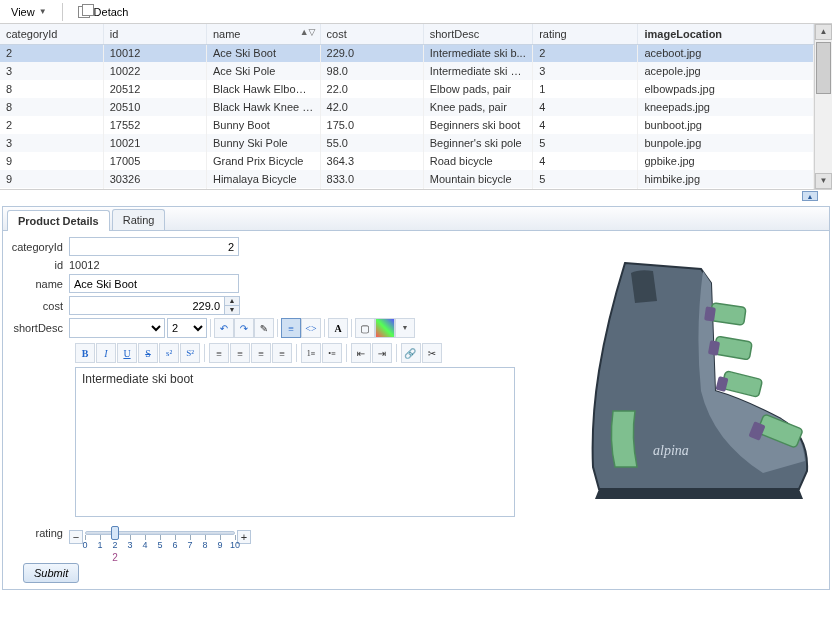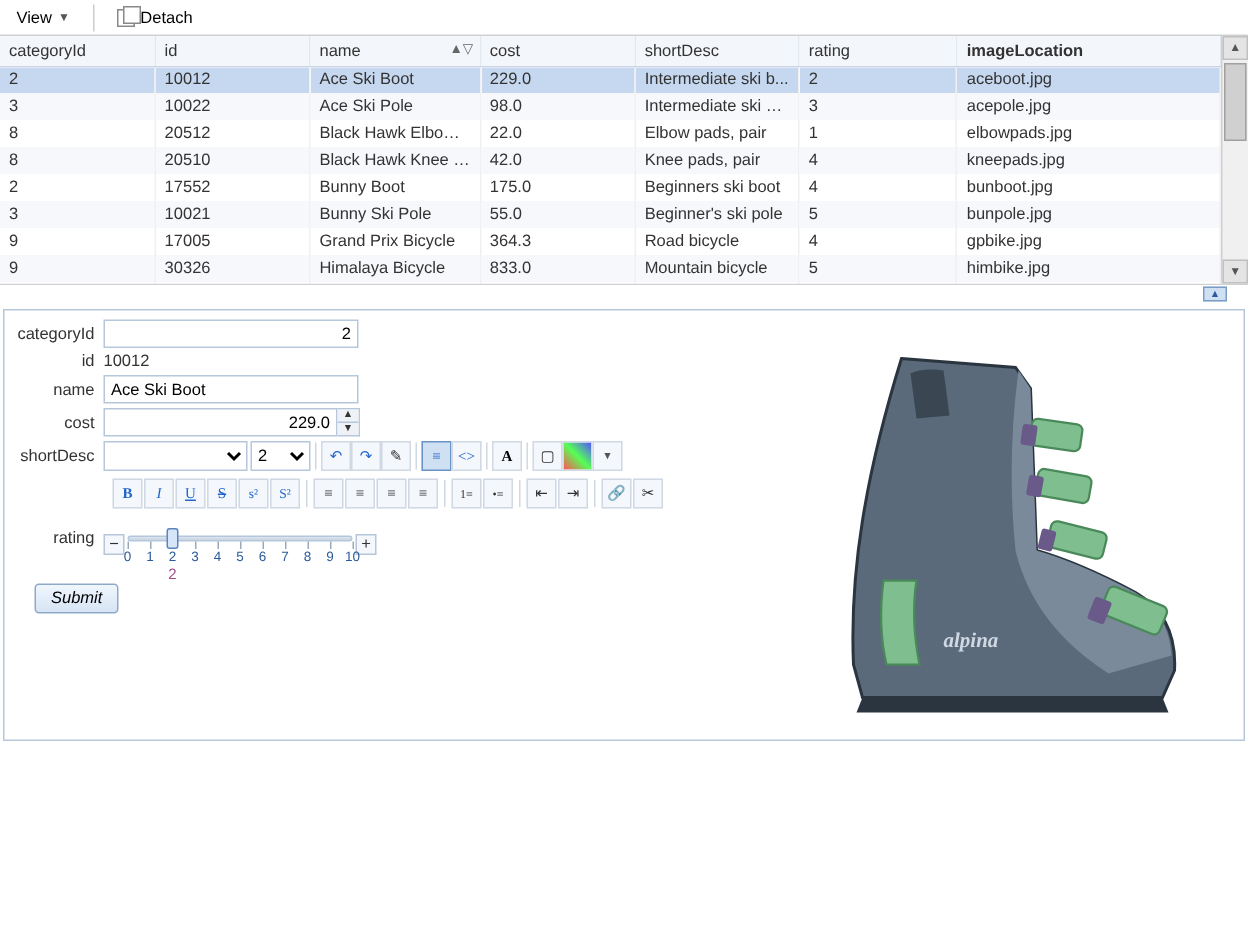--- a/index.html
+++ b/index.html
@@ -27,21 +27,21 @@
 
 .collapse-bar { height:14px; position:relative; background:#fff; }
 .collapse-ic { position:absolute; right:14px; top:1px; width:16px; height:10px; background:#cfe0f3; border:1px solid #7a9cc6; cursor:pointer; font-size:7px; text-align:center; line-height:9px; color:#2a5a9a; }
 
 .details-box { border:1px solid #b6c7db; margin:2px; }
 .tabbar { display:flex; background:linear-gradient(#fdfdfe,#e8edf4); border-bottom:1px solid #b6c7db; height:24px; align-items:flex-end; padding-left:4px; }
 .tab { padding:4px 10px; border:1px solid #b6c7db; border-bottom:none; background:#eef2f7; margin-right:2px; font-size:11px; cursor:pointer; border-radius:3px 3px 0 0; }
 .tab.active { background:#fff; font-weight:bold; position:relative; top:1px; }
 .details-body { display:flex; padding:6px; gap:10px; }
 .form-col { flex:0 0 520px; }
-.img-col { flex:1; display:flex; justify-content:flex-start; padding-top:4px;font-weight:bold; }
+.img-col { flex:1; display:flex; justify-content:flex-end; padding-top:4px; }
 .ski-boot-svg { width: 260px; height: 270px; }
 
 .fr { display:flex; align-items:center; margin-bottom:3px; }
 .fl { width:60px; text-align:right; padding-right:6px; }
 .fin { border:1px solid #b6c7db; padding:2px 4px; font-size:11px; height:19px; background:#fff; }
 .num-r { text-align:right; }
 .spin { display:inline-flex; flex-direction:column; border:1px solid #b6c7db; border-left:none; height:19px; }
 .spin span { width:14px; height:9px; font-size:7px; text-align:center; line-height:8px; background:#eef2f7; cursor:pointer; border-bottom:1px solid #b6c7db; }
 .spin span:last-child { border-bottom:none; }
 
@@ -185,20 +185,24 @@
     <div class="vscroll-thumb"></div>
     <div class="vscroll-down">▼</div>
   </div>
 </div>
 
 <div class="collapse-bar">
   <div class="collapse-ic">▲</div>
 </div>
 
 <div class="details-box">
+  <div class="tabbar">
+    <div class="tab active">Product Details</div>
+    <div class="tab">Rating</div>
+  </div>
   <div class="details-body">
     <div class="form-col">
       <div class="fr">
           <div class="fl">categoryId</div>
           <input class="fin num-r" style="width: 170px;" value="2">
         </div>
       <div class="fr">
           <div class="fl">id</div>
           <span>10012</span>
         </div>
@@ -251,20 +255,21 @@
         <div class="rte-sep"></div>
         <div class="rte-btn" style="font-size:8px">1≡</div>
         <div class="rte-btn" style="font-size:8px">•≡</div>
         <div class="rte-sep"></div>
         <div class="rte-btn">⇤</div>
         <div class="rte-btn">⇥</div>
         <div class="rte-sep"></div>
         <div class="rte-btn">🔗</div>
         <div class="rte-btn">✂</div>
       </div>
+      <div class="rte-area" contenteditable="true" style="">Intermediate ski boot</div>
 
       <div class="slider-row">
         <div class="fl" style="padding-top:2px">rating</div>
         <div class="slider-wrap">
           <div class="slider-end">−</div>
           <div class="slider-track" id="slider-track">
             <div class="track-line"></div>
           <div class="tick" style="left: 0px;"></div>
               <div class="tick-lbl" style="left: 0px;">0</div>
               <div class="tick" style="left: 15px;"></div>

